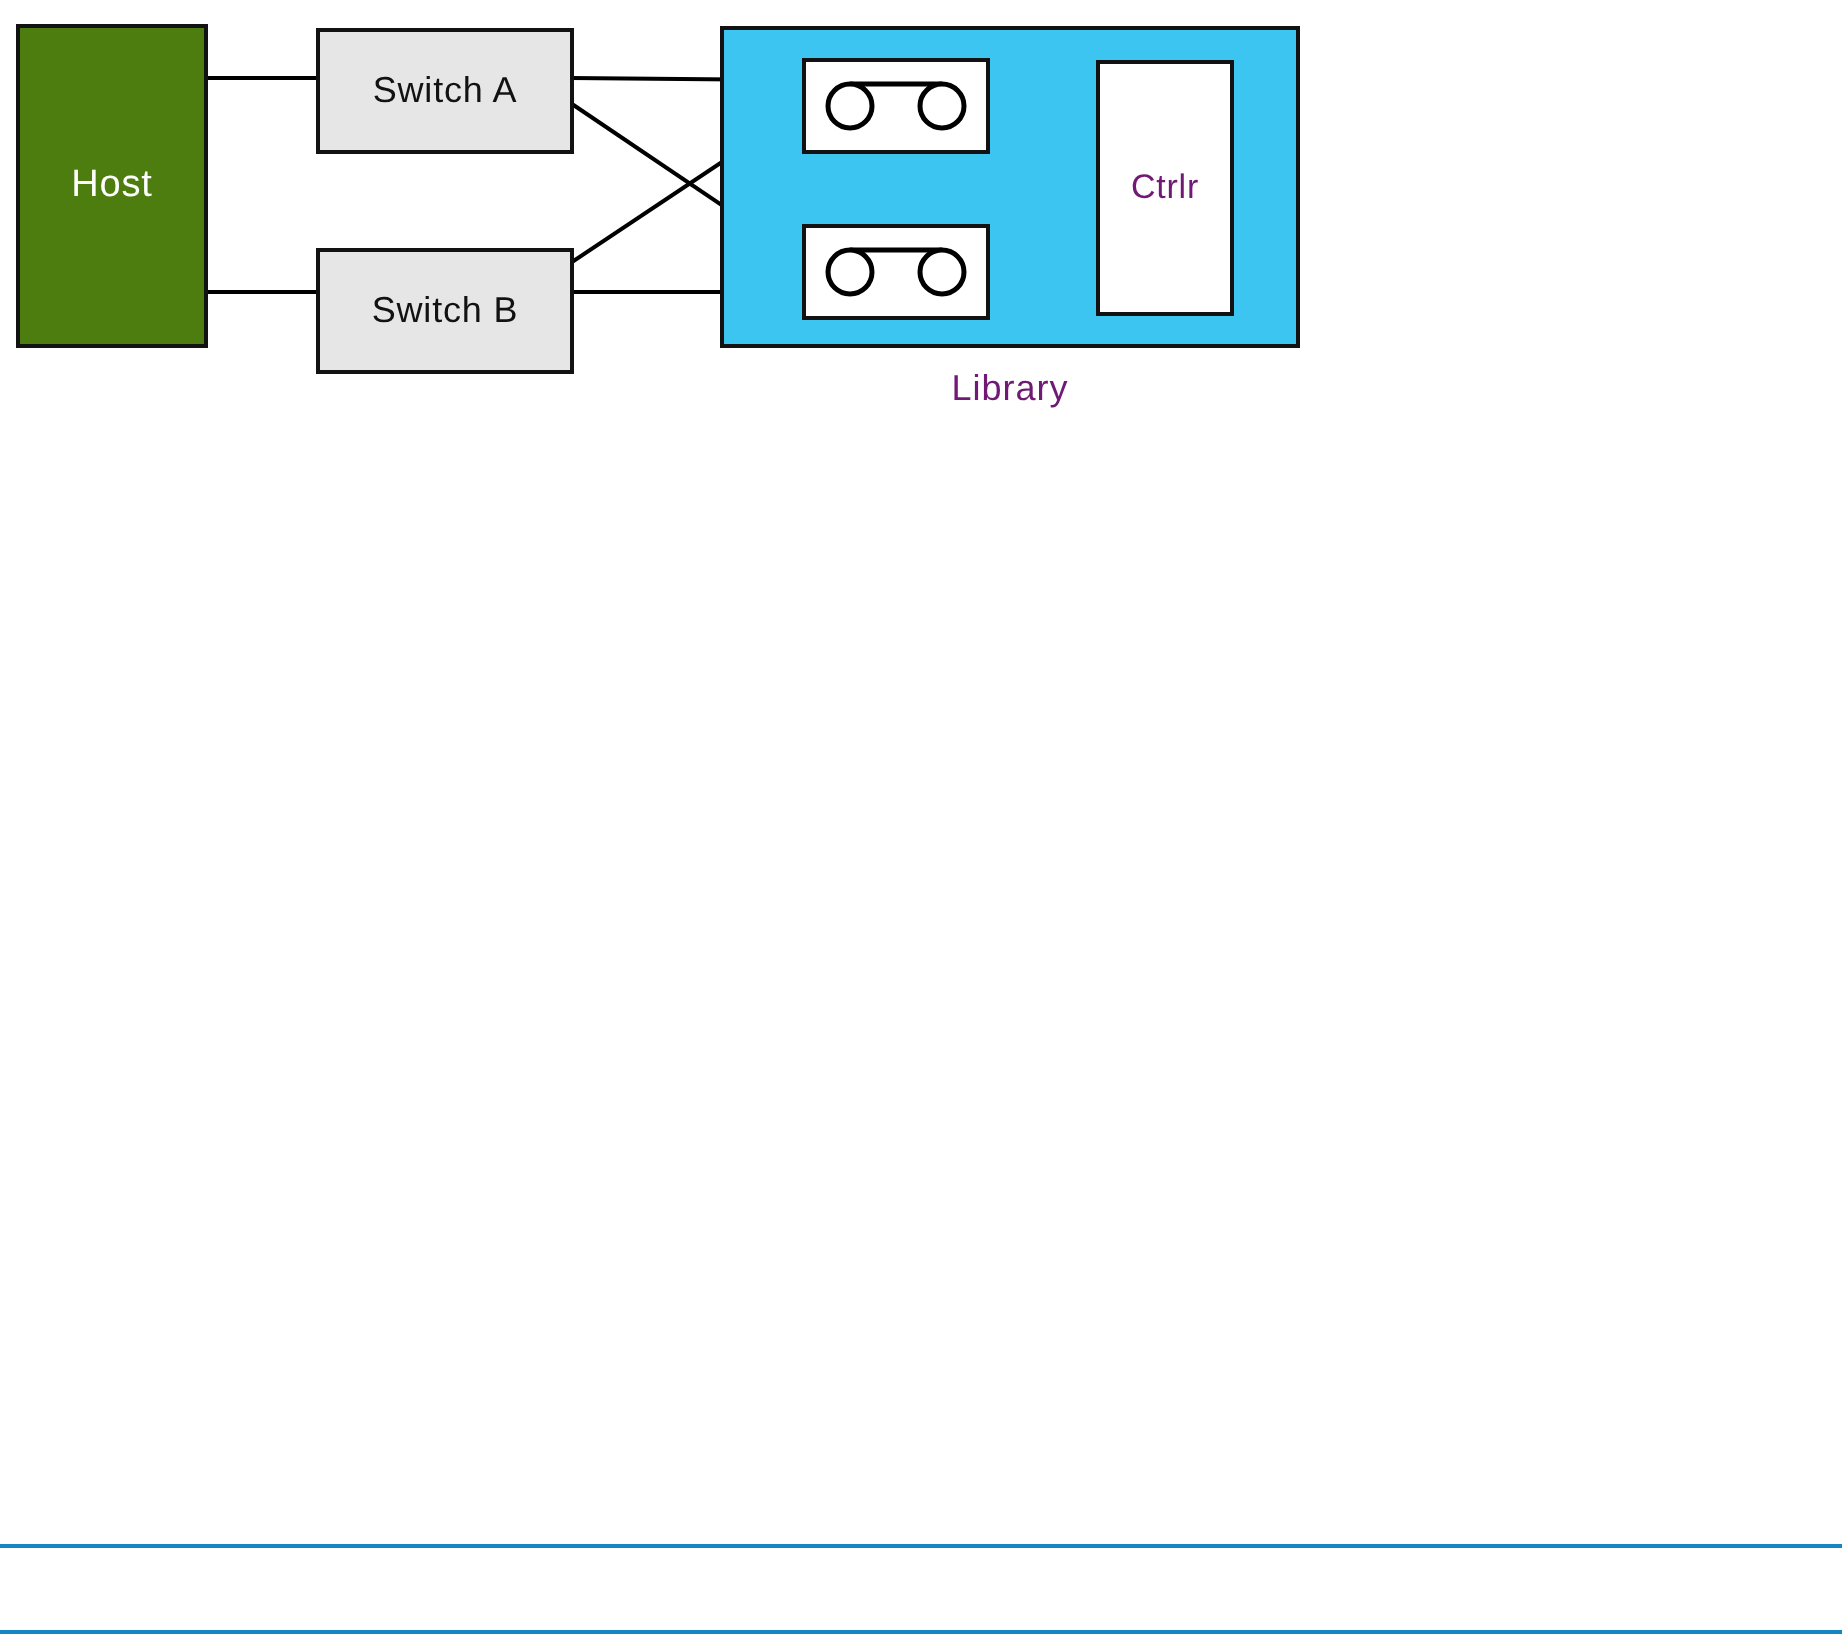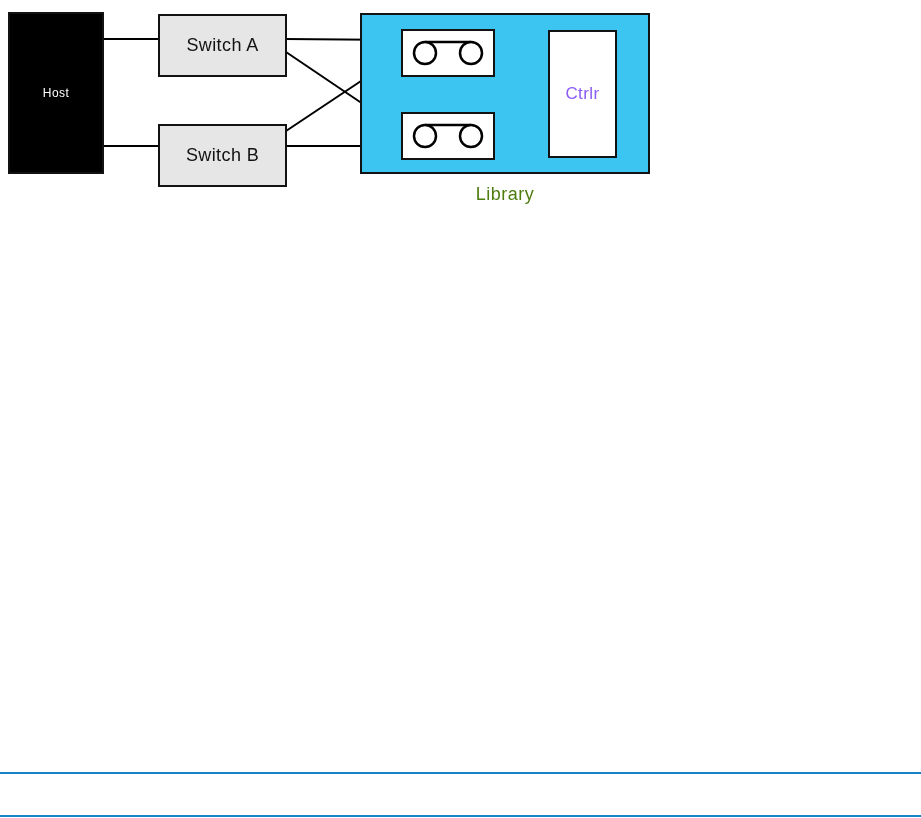--- a/index.html
+++ b/index.html
@@ -18,21 +18,21 @@
     width: 921px; height: 818px; z-index: 1;
   }
   .node {
     position: absolute; z-index: 2;
     border: 2px solid #121212;
     display: flex; align-items: center; justify-content: center;
     color: #121212; letter-spacing: 0.4px;
   }
   .host-box {
     left: 8px; top: 12px; width: 96px; height: 162px;
-    background: #000000; color: #ffffff; font-size: 12px; font-weight: 400;
+    background: #4d7c0f; color: #ffffff; font-size: 19px; font-weight: 400;
   }
   .switch-box {
     left: 158px; width: 129px; height: 63px;
     background: #E6E6E6; font-size: 18px;
   }
   .switch-a { top: 14px; }
   .switch-b { top: 124px; justify-content: center; }
   .library-box {
     left: 360px; top: 13px; width: 290px; height: 161px;
     background: #3BC5F0;
@@ -42,25 +42,25 @@
     background: #ffffff; border: 2px solid #121212;
     display: flex; align-items: center; justify-content: center;
   }
   .drive-1 { top: 14px; }
   .drive-2 { top: 97px; }
   .drive-box svg { width: 90px; height: 44px; display: block; }
   .ctrlr-box {
     position: absolute; left: 186px; top: 15px; width: 69px; height: 128px;
     background: #ffffff; border: 2px solid #121212;
     display: flex; align-items: center; justify-content: center;
-    font-size: 17px; color: #8b5cf6; letter-spacing: 0.4px;
+    font-size: 17px; color: #701a75; letter-spacing: 0.4px;
   }
   .library-caption {
     position: absolute; left: 360px; top: 184px; width: 290px;
-    text-align: center; font-size: 18px; color: #4d7c0f;
+    text-align: center; font-size: 18px; color: #701a75;
     letter-spacing: 0.5px; z-index: 2;
   }
   .page-rule {
     position: absolute; left: 0; width: 921px; height: 2px;
     background: #1585C6; z-index: 3;
   }
   .rule-upper { top: 772px; }
   .rule-lower { top: 815px; }
 </style>
 </head>

